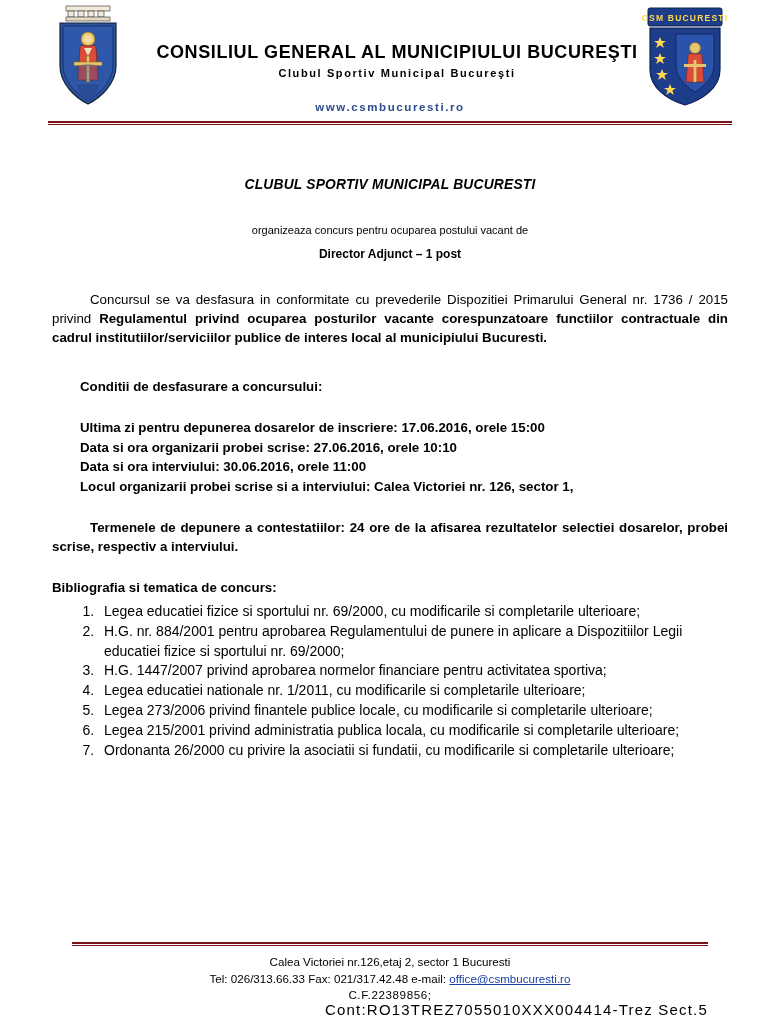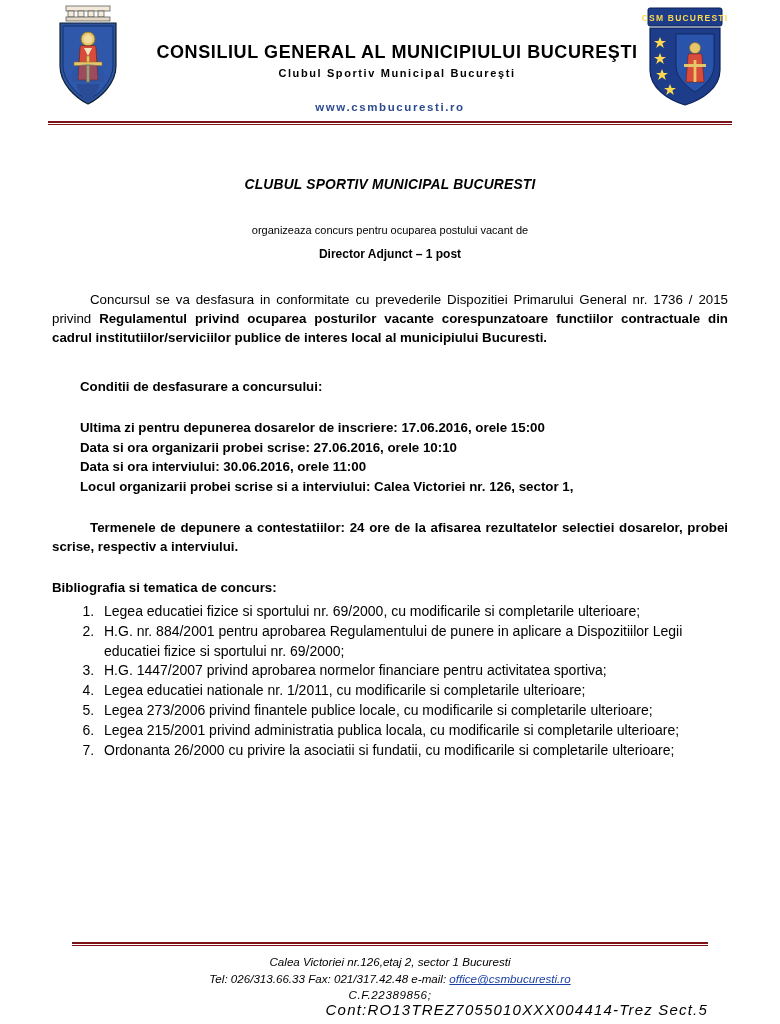--- a/index.html
+++ b/index.html
@@ -140,21 +140,20 @@
     margin-bottom: 0px;
     padding-left: 6px;
   }
 
   
   .footer {
     position: absolute;
     left: 72px;
     right: 72px;
     bottom: 6px;
-    font-style: italic;
   }
   .footer-rule {
     border-top: 2.5px solid #7b1418;
     border-bottom: 1px solid #7b1418;
     height: 4px;
     margin-bottom: 8px;
   }
   .footer-text {
     text-align: center;
     font-size: 11.6px;

